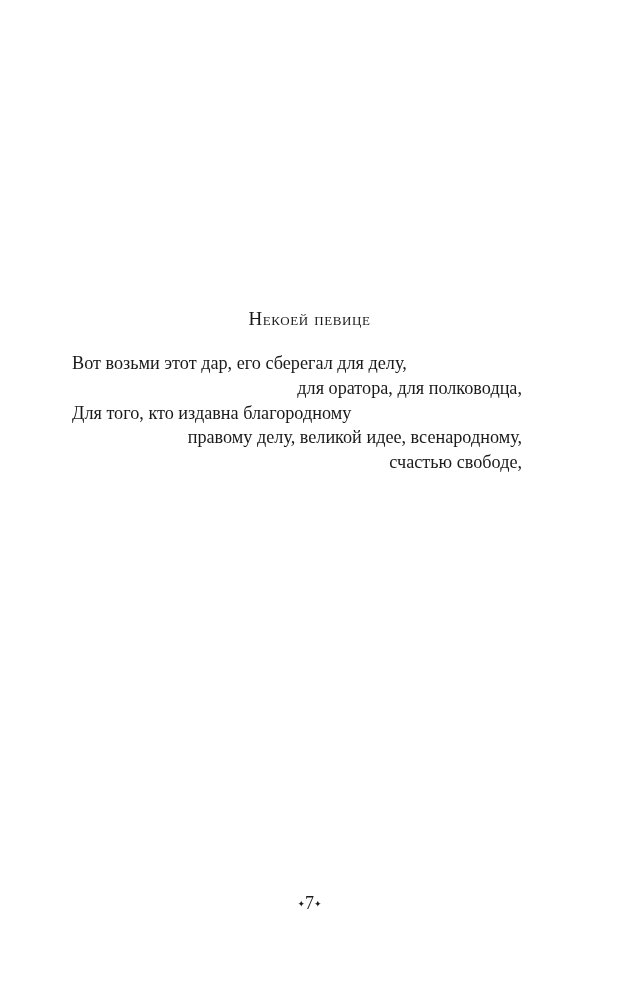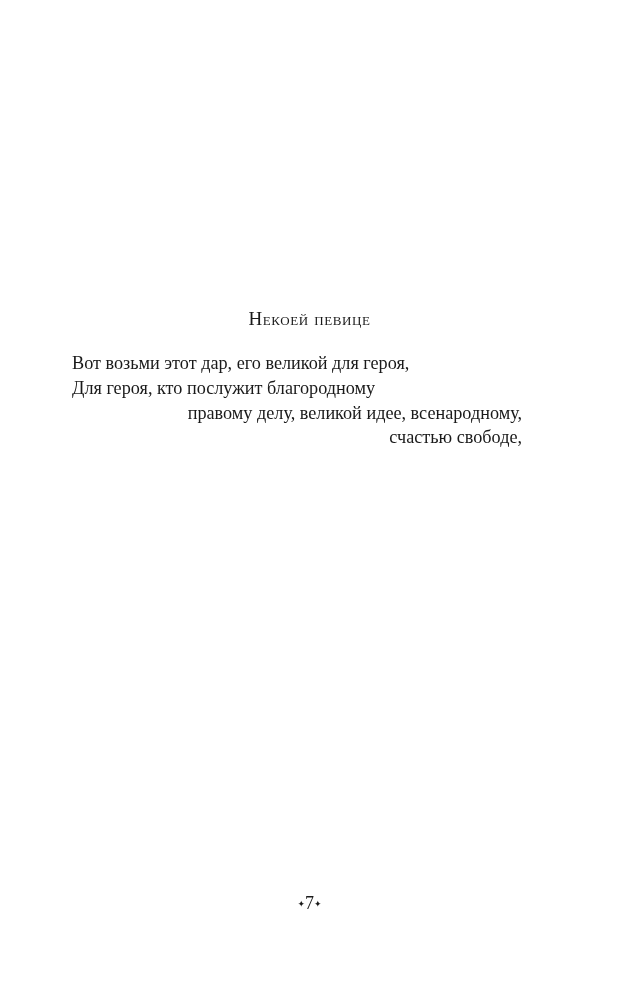--- a/index.html
+++ b/index.html
@@ -16,22 +16,23 @@
            font-size: 18px; }
   .folio .orn { font-size: 9px; vertical-align: middle; position: relative; top: -1px; }
 </style>
 </head>
 <body>
 
 <div class="page">
   <div class="title">Некоей певице</div>
 
   <div class="poem">
-    <div class="line">Вот возьми этот дар, его великой для героя,</div>
-    <div class="line">Для героя, кто послужит благородному</div>
+    <div class="line">Вот возьми этот дар, его сберегал для делу,</div>
+    <div class="line indent-right">для оратора, для полководца,</div>
+    <div class="line">Для того, кто издавна благородному</div>
     <div class="line indent-mid">правому делу, великой идее, всенародному,</div>
     <div class="line indent-right">счастью свободе,</div>
   </div>
 
   <div class="folio">
     <span class="orn">✦</span><span>7</span><span class="orn">✦</span>
   </div>
 </div>
 
 </body></html>

